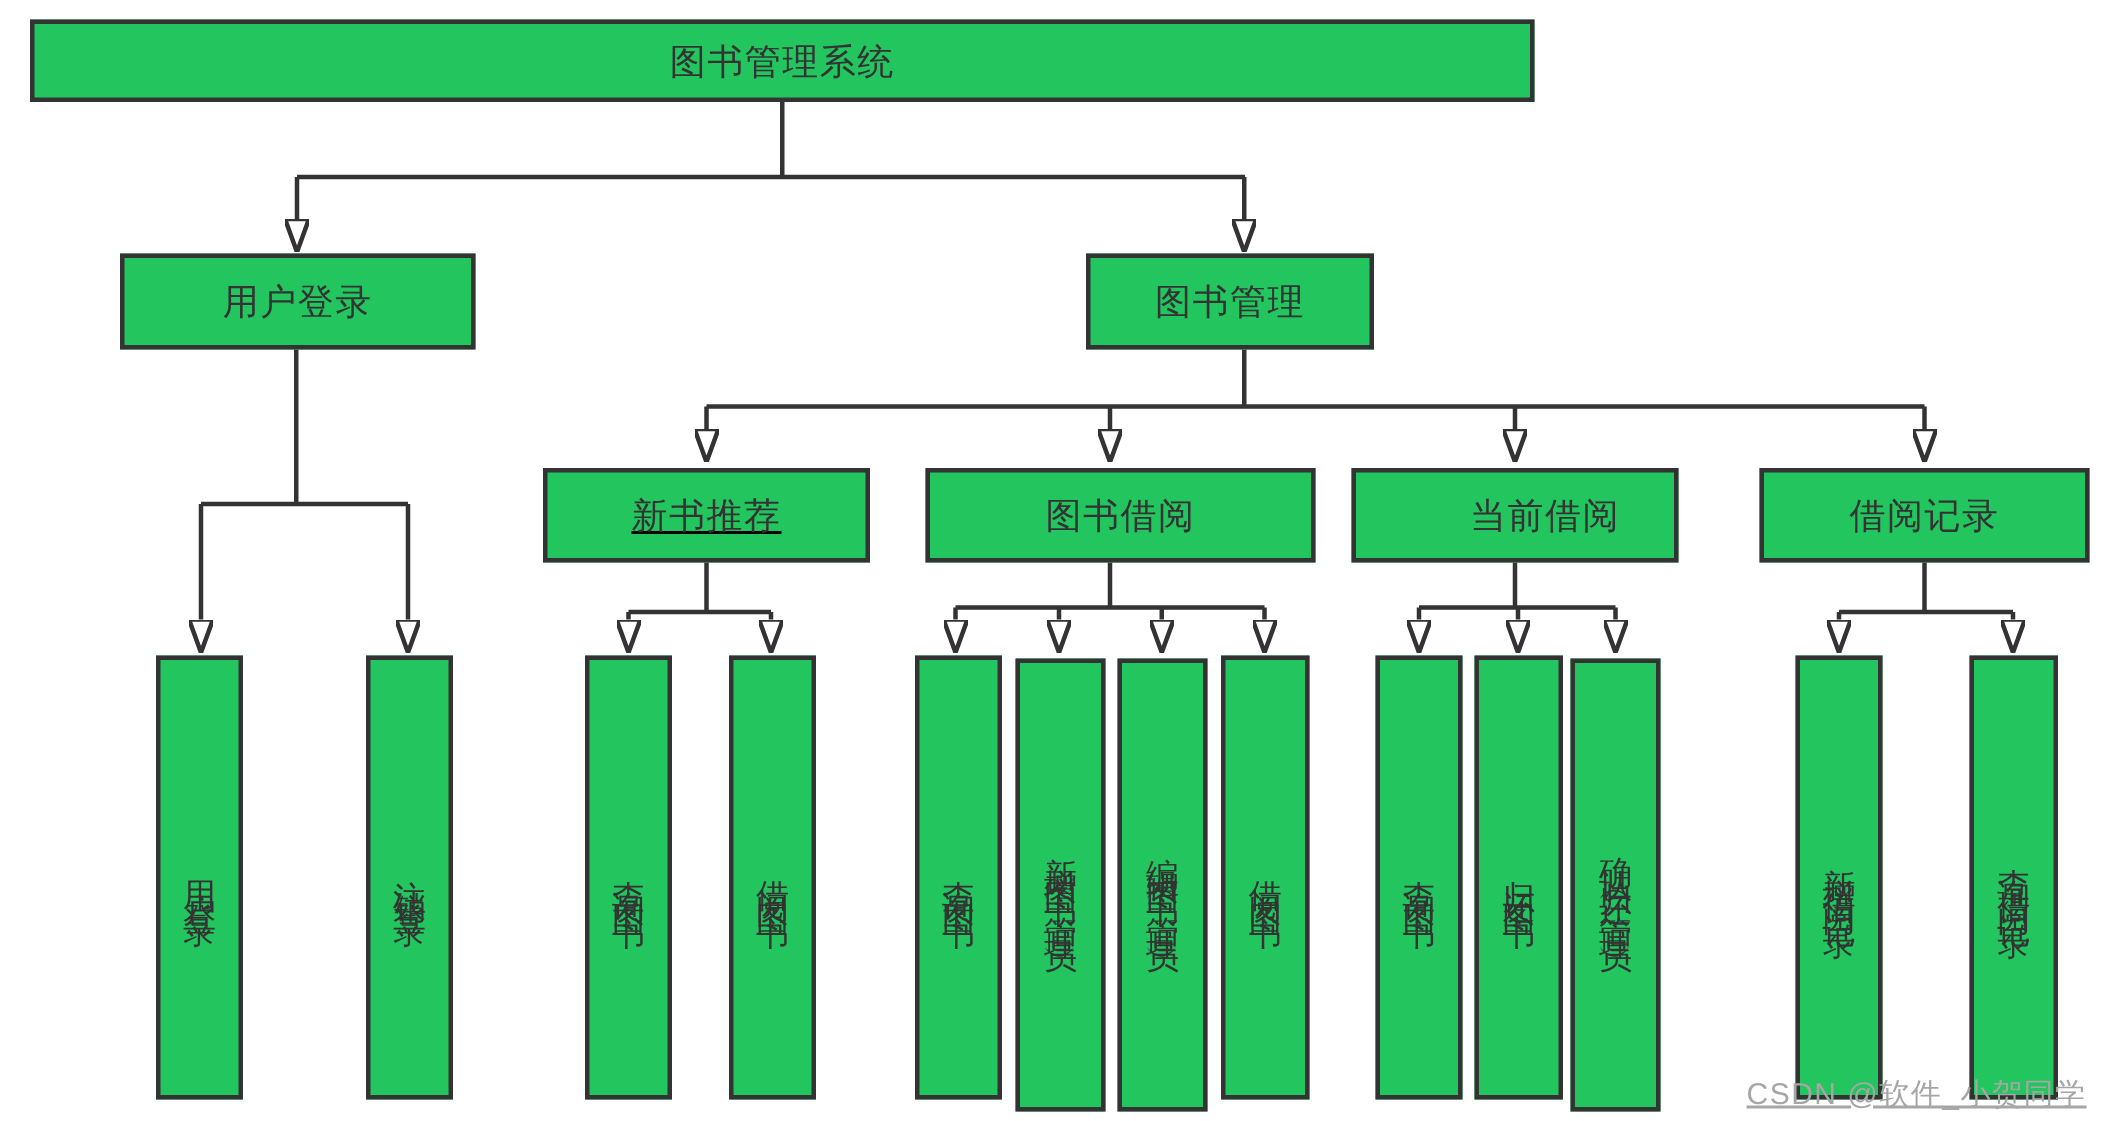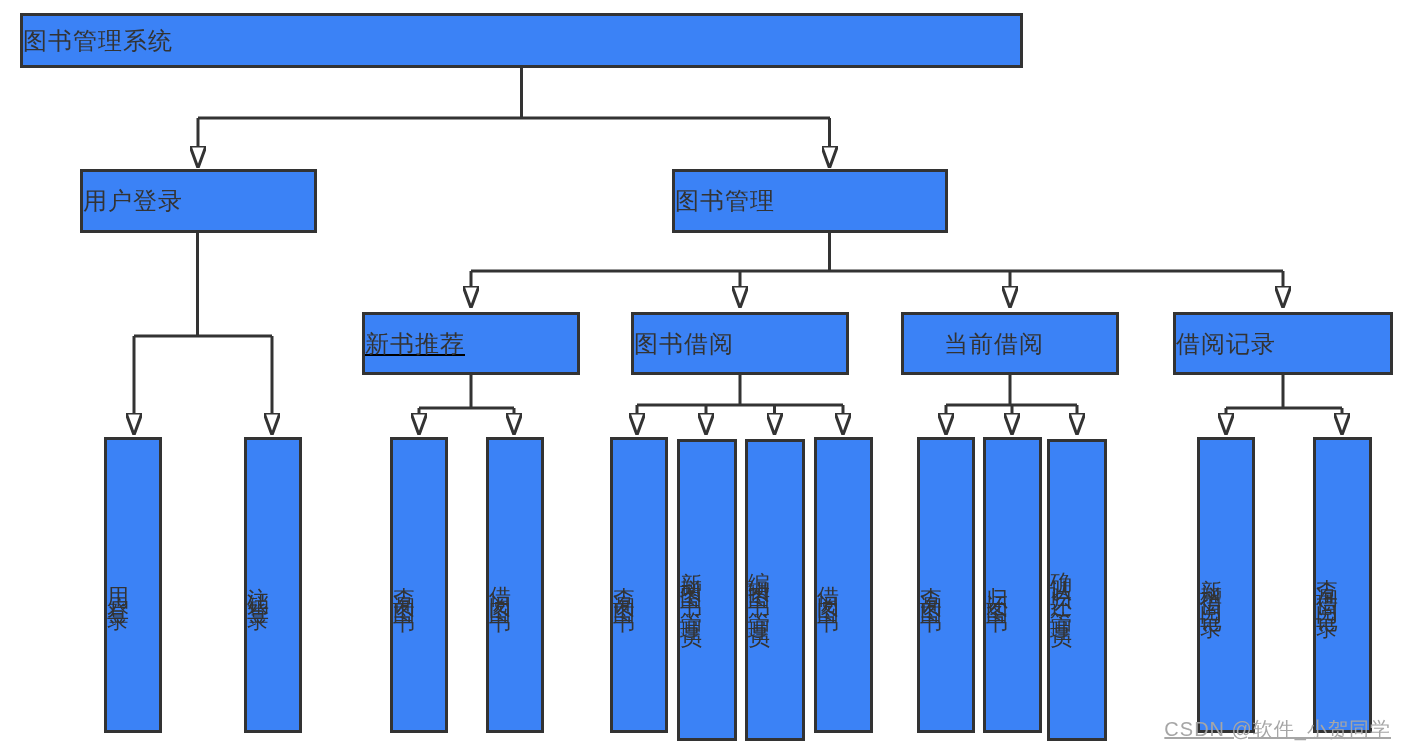--- a/index.html
+++ b/index.html
@@ -9,22 +9,22 @@
     background:var(--bg,#fff);
     font-family:"Liberation Sans","DejaVu Sans",sans-serif;
     overflow:hidden;
   }
   .wires{position:absolute;left:0;top:0;z-index:1;}
   .wires path{stroke:var(--line,#333);stroke-width:3;fill:none;}
   .node{
     position:absolute;
     box-sizing:border-box;
     border:3px solid var(--line,#333);
-    background:#3b82f6;
-    display:flex;align-items:center;justify-content:flex-start;
+    background:#22c55e;
+    display:flex;align-items:center;justify-content:center;
     z-index:2;
   }
   .hlabel{
     font-size:24px;color:var(--text,#333);
     letter-spacing:1px;white-space:nowrap;
   }
   .vnode{z-index:2;}
   .vlabel{
     writing-mode:vertical-rl;
     text-orientation:mixed;
@@ -82,28 +82,28 @@
     <path d="M1342 408 V413" marker-end="url(#arrow)"></path>
   </svg>
 
   <div class="node" style="left:20px;top:13px;width:1003px;height:55px;">
     <span class="hlabel">图书管理系统</span>
   </div>
 
   <div class="node" style="left:80px;top:169px;width:237px;height:64px;">
     <span class="hlabel">用户登录</span>
   </div>
-  <div class="node" style="left:672px;top:169px;width:276px;height:64px;">
+  <div class="node" style="left:724px;top:169px;width:192px;height:64px;">
     <span class="hlabel">图书管理</span>
   </div>
 
   <div class="node" style="left:362px;top:312px;width:218px;height:63px;text-decoration:underline;">
     <span class="hlabel">新书推荐</span>
   </div>
-  <div class="node" style="left:631px;top:312px;width:218px;height:63px;">
+  <div class="node" style="left:617px;top:312px;width:260px;height:63px;">
     <span class="hlabel">图书借阅</span>
   </div>
   <div class="node" style="left:901px;top:312px;width:218px;height:63px;padding-left:40px;">
     <span class="hlabel">当前借阅</span>
   </div>
   <div class="node" style="left:1173px;top:312px;width:220px;height:63px;">
     <span class="hlabel">借阅记录</span>
   </div>
 
   <div class="node vnode" style="left:104px;top:437px;width:58px;height:296px;">

